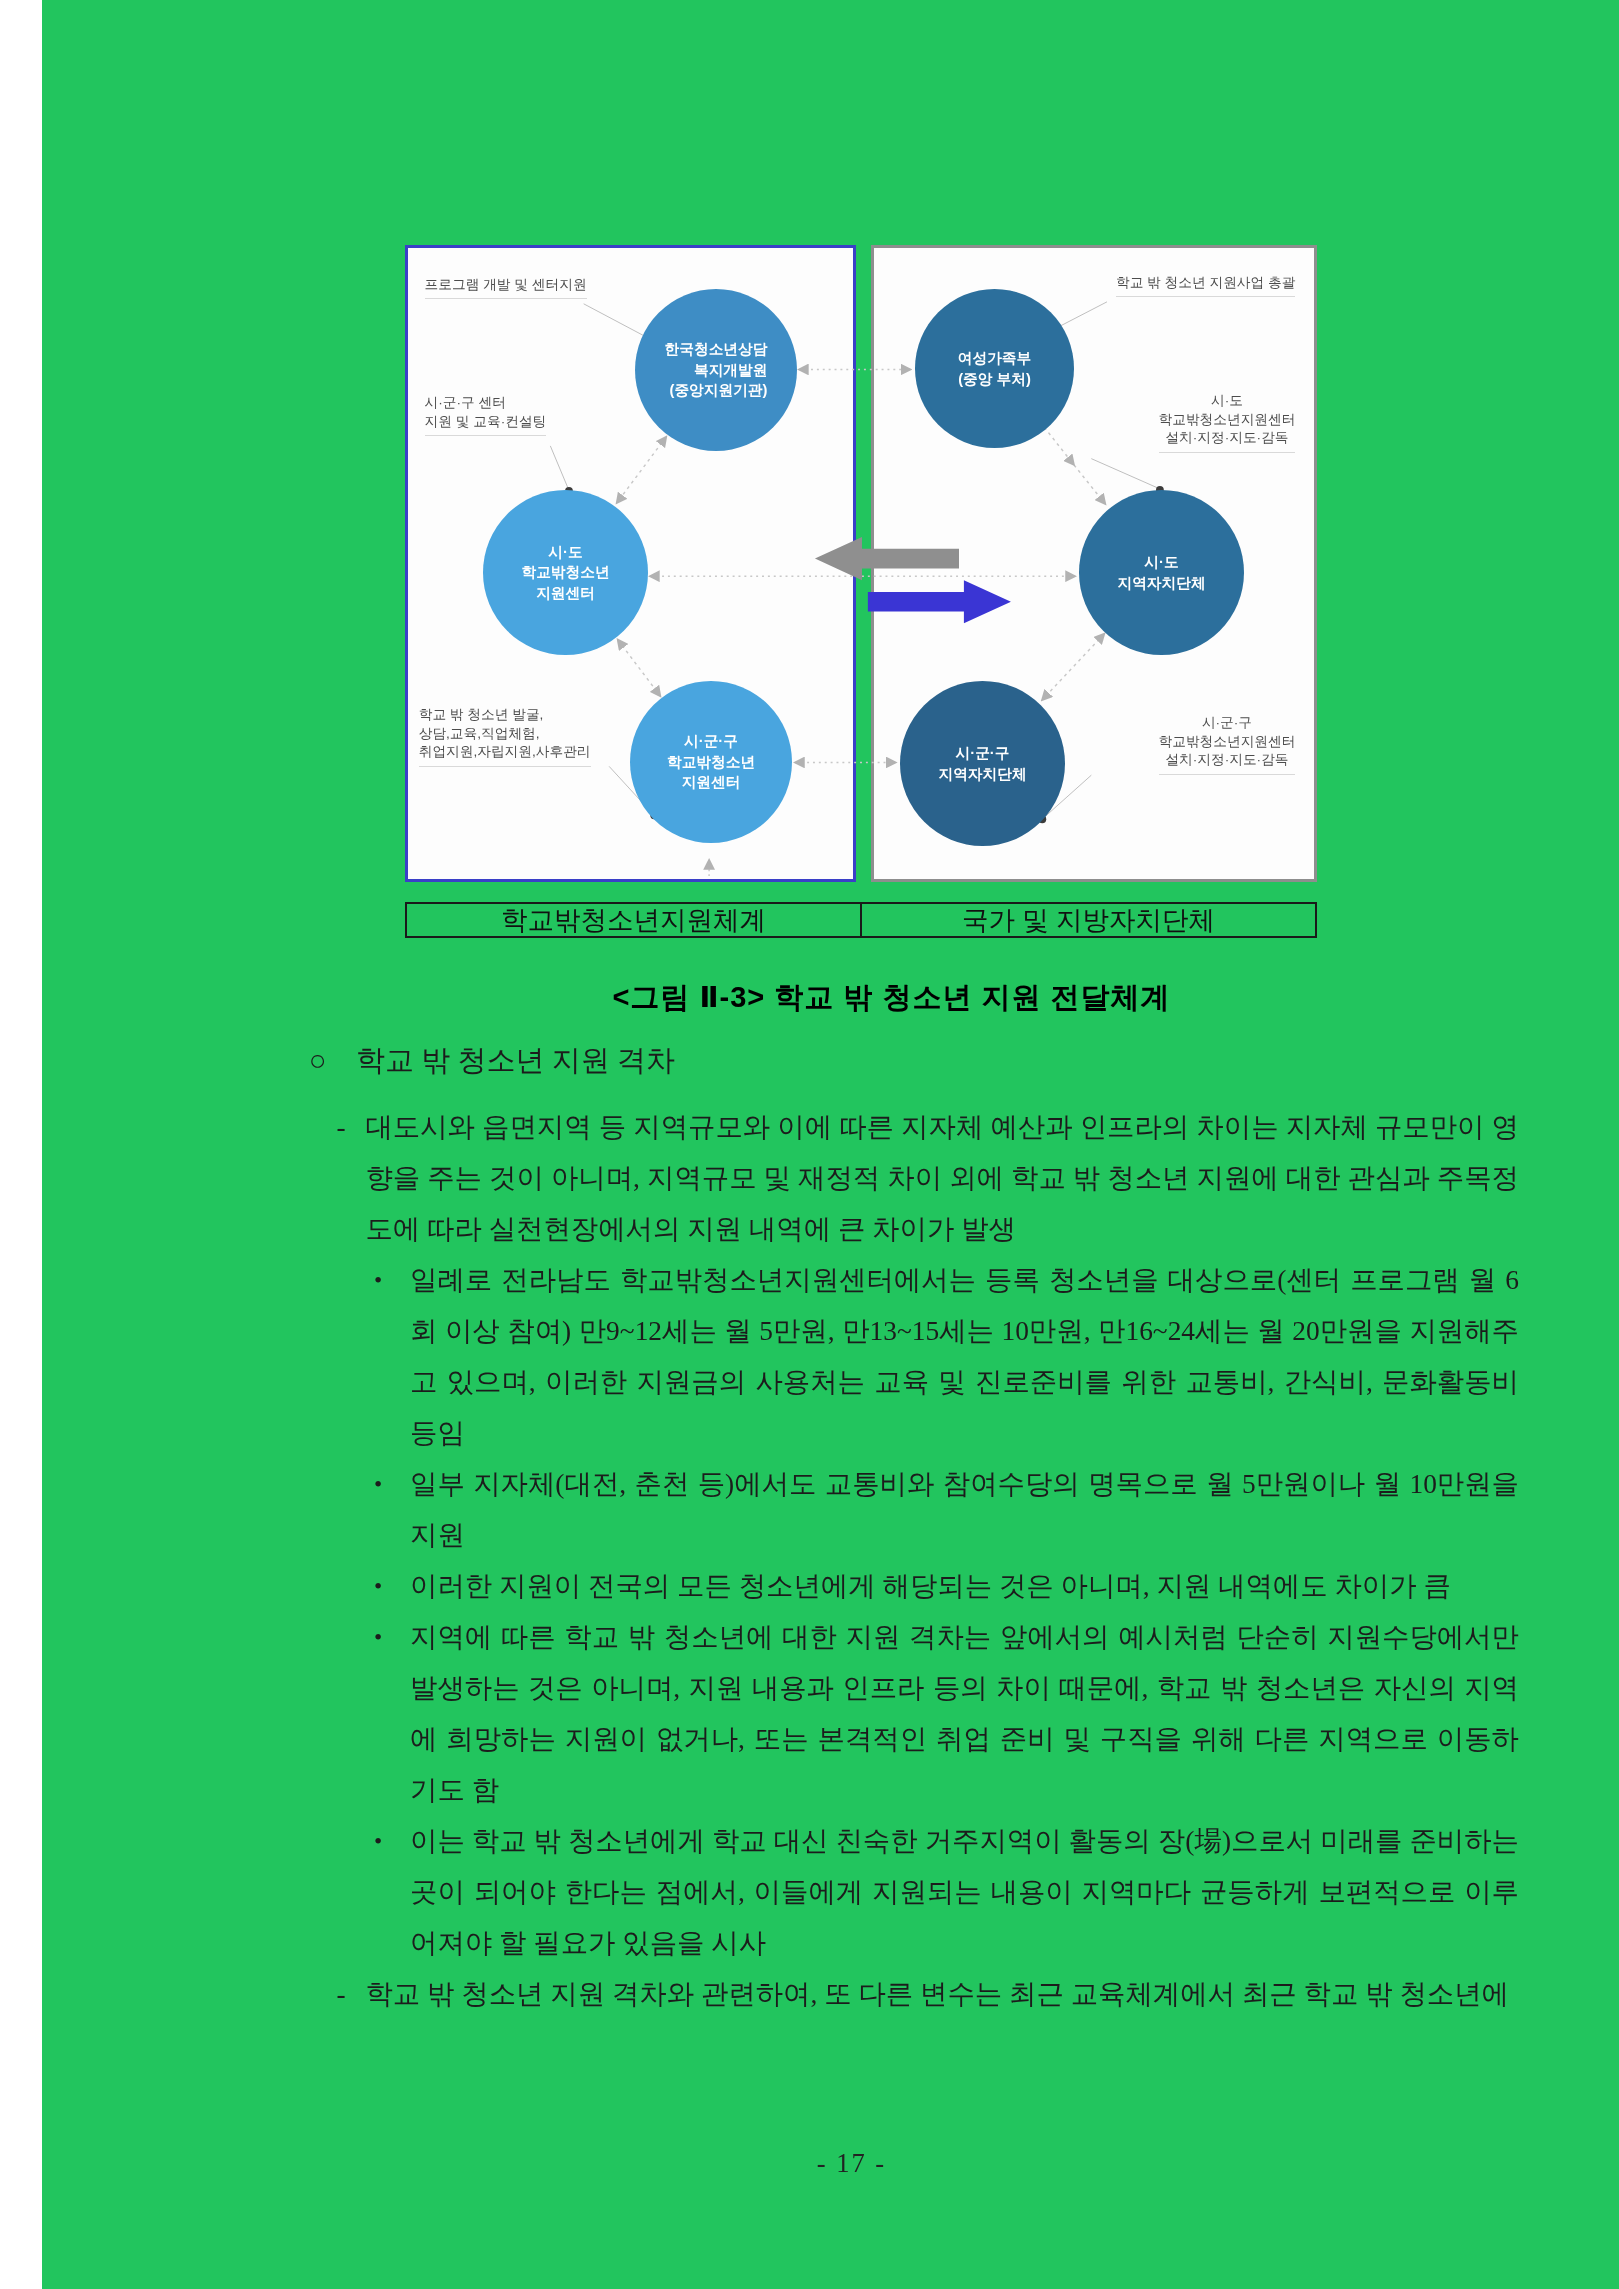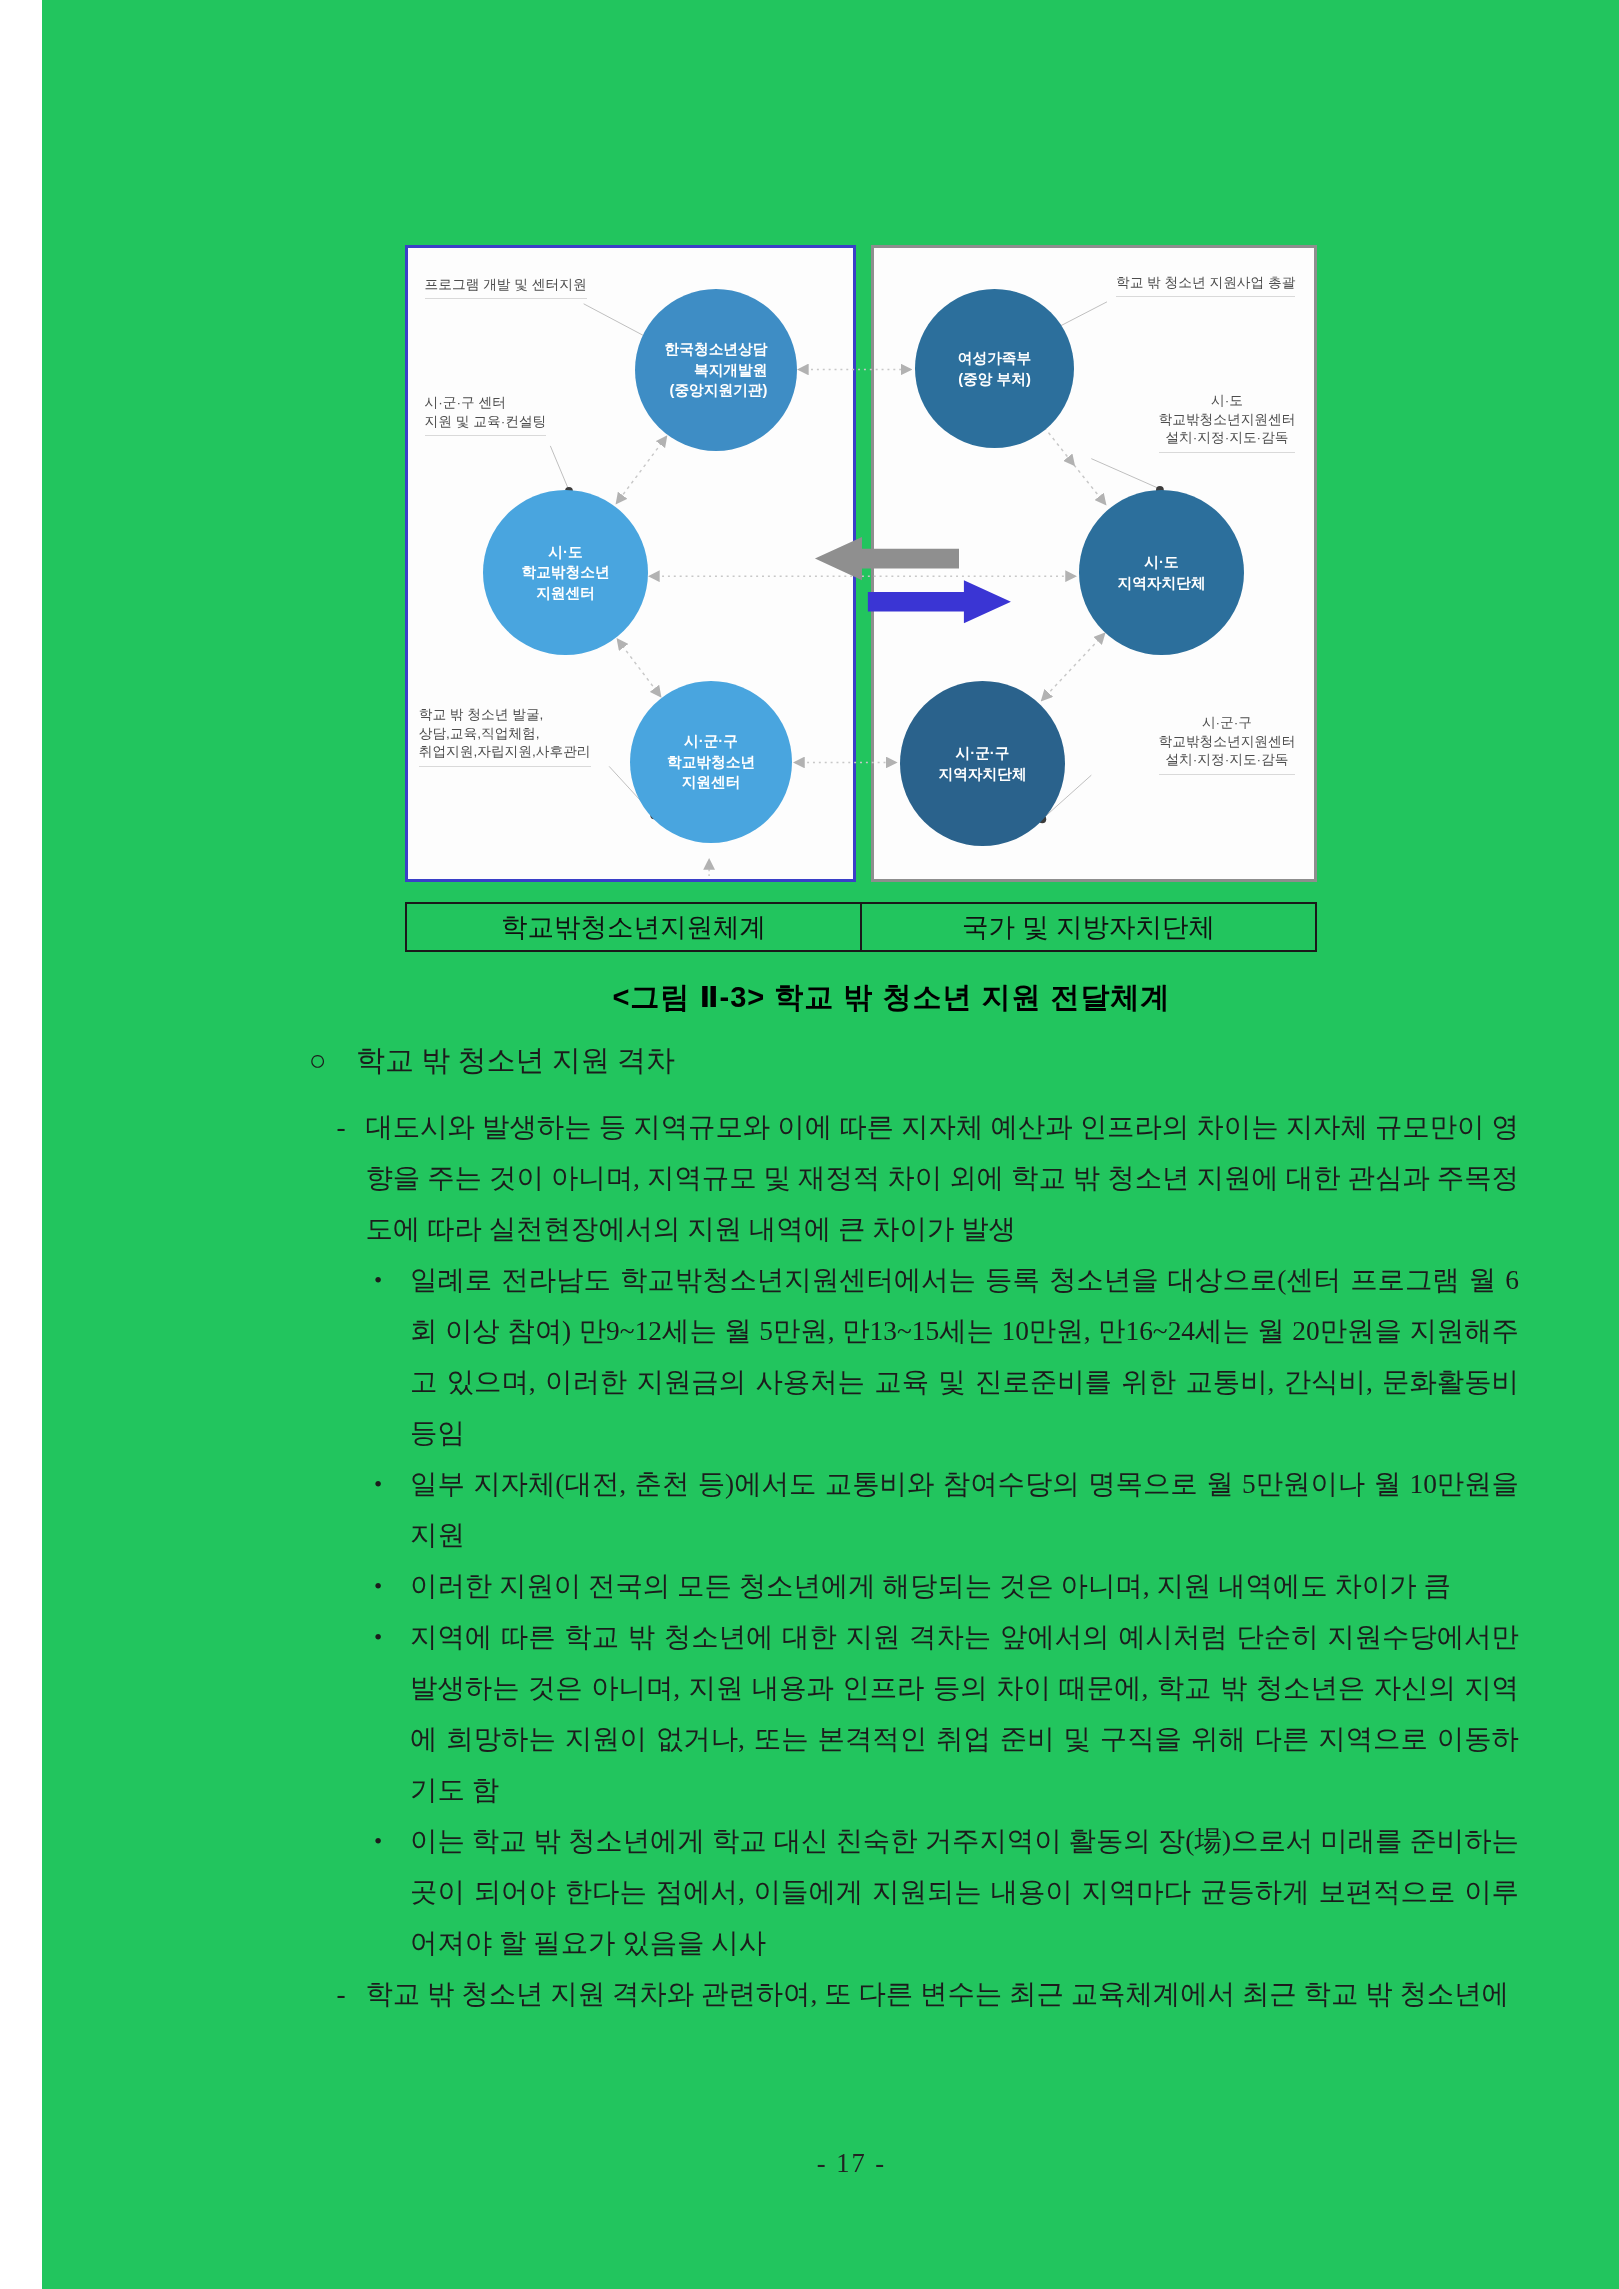--- a/index.html
+++ b/index.html
@@ -17,21 +17,21 @@
     text-align:center; color:#ffffff; font-weight:bold; font-size:14.7px; line-height:20.6px;
     white-space:pre-line; z-index:2;
   }
   .ann {
     position:absolute; color:#4c4c4c; font-size:13.7px; line-height:18.6px; font-weight:500;
     white-space:pre-line; border-bottom:1px solid #d9d9d9; padding-bottom:3.9px; z-index:2;
   }
   .ann-right { text-align:center; }
   .connectors { position:absolute; left:0; top:0; width:912px; height:637px; z-index:1; pointer-events:none; }
   
-  .legend { position:absolute; left:363px; top:902px; width:912px; height:50px; display:flex;
+  .legend { position:absolute; left:363px; top:902px; width:912px; height:36px; display:flex;
             border:2px solid #1a1a1a; box-sizing:border-box;
             font-family:"Liberation Sans","DejaVu Sans",sans-serif; }
   .legend-cell { flex:1; display:flex; align-items:center; justify-content:center;
                  font-size:26.5px; color:#111; }
   .legend-cell:first-child { border-right:2px solid #1a1a1a; }
   .caption { position:absolute; left:0; top:978px; width:1619px; text-align:center;
              font-family:"Liberation Sans","DejaVu Sans",sans-serif;
              font-size:29px; font-weight:bold; color:#000; letter-spacing:1px;padding-left:40px; }
   
   .bodytext { position:absolute; left:267px; top:1035px; width:1210px; color:#1c1c1c; }
@@ -143,21 +143,21 @@
   <div class="caption">&lt;그림 Ⅱ-3&gt; 학교 밖 청소년 지원 전달체계</div>
 
   <div class="bodytext">
     <div class="heading">
       <span class="mk">○</span>
       <span>학교 밖 청소년 지원 격차</span>
     </div>
 
     <div class="item dash">
       <span class="mk">-</span>
-      <div class="tx">대도시와 발생하는 등 지역규모와 이에 따른 지자체 예산과 인프라의 차이는 지자체 규모만이 영향을 주는 것이 아니며, 지역규모 및 재정적 차이 외에 학교 밖 청소년 지원에 대한 관심과 주목정도에 따라 실천현장에서의 지원 내역에 큰 차이가 발생</div>
+      <div class="tx">대도시와 읍면지역 등 지역규모와 이에 따른 지자체 예산과 인프라의 차이는 지자체 규모만이 영향을 주는 것이 아니며, 지역규모 및 재정적 차이 외에 학교 밖 청소년 지원에 대한 관심과 주목정도에 따라 실천현장에서의 지원 내역에 큰 차이가 발생</div>
     </div>
     <div class="item bullet">
       <span class="mk">•</span>
       <div class="tx">일례로 전라남도 학교밖청소년지원센터에서는 등록 청소년을 대상으로(센터 프로그램 월 6회 이상 참여) 만9~12세는 월 5만원, 만13~15세는 10만원, 만16~24세는 월 20만원을 지원해주고 있으며, 이러한 지원금의 사용처는 교육 및 진로준비를 위한 교통비, 간식비, 문화활동비 등임</div>
     </div>
     <div class="item bullet">
       <span class="mk">•</span>
       <div class="tx">일부 지자체(대전, 춘천 등)에서도 교통비와 참여수당의 명목으로 월 5만원이나 월 10만원을 지원</div>
     </div>
     <div class="item bullet">

